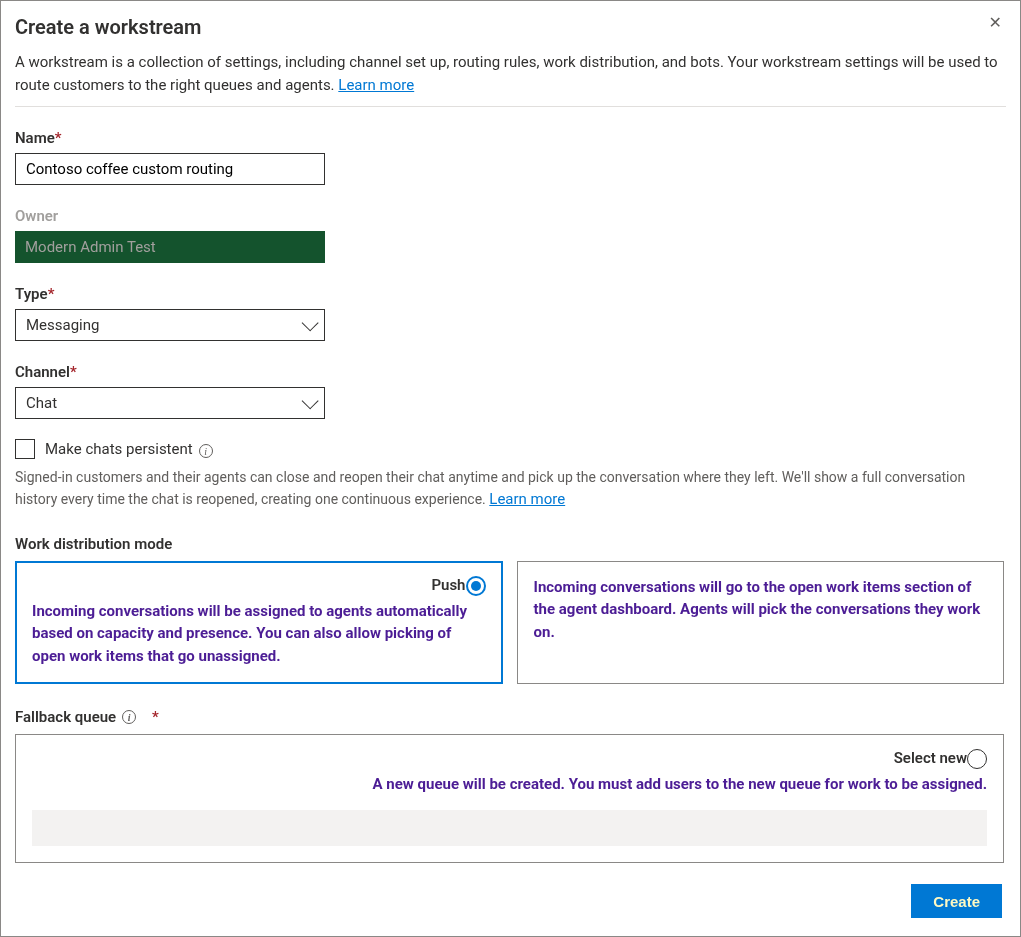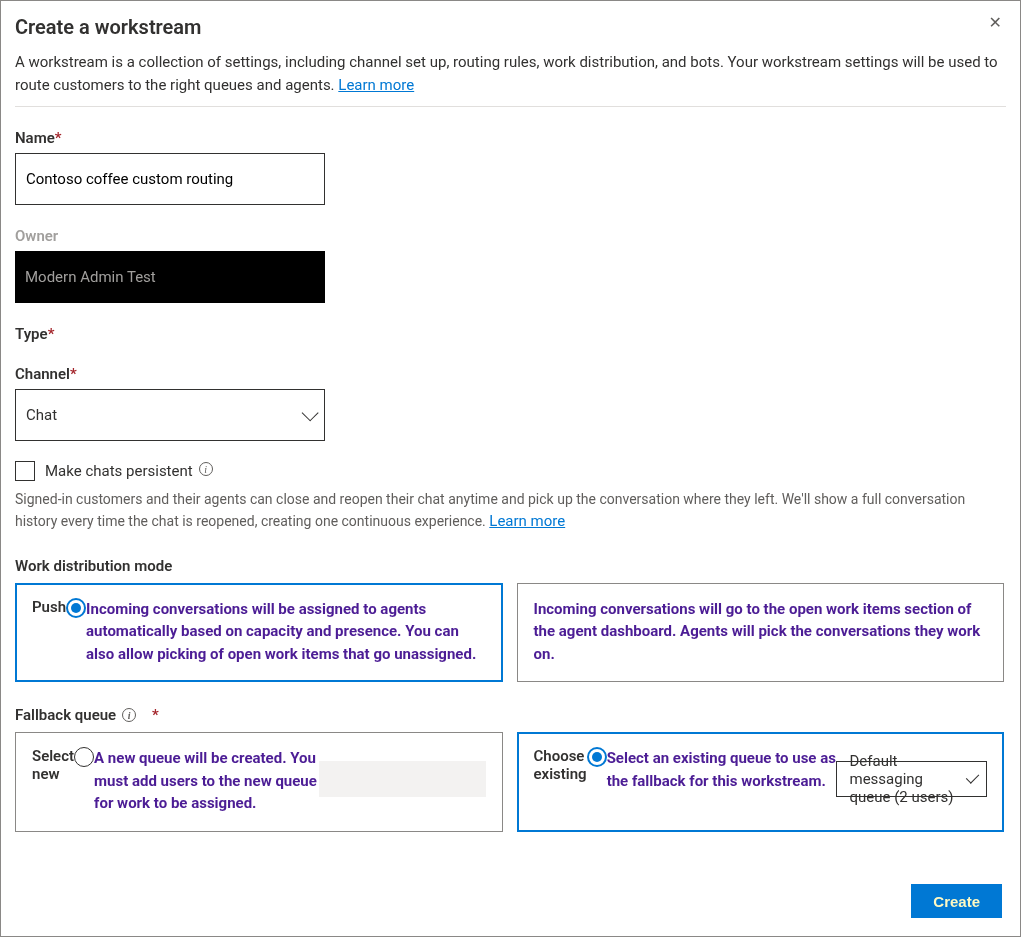--- a/index.html
+++ b/index.html
@@ -52,32 +52,32 @@
   .label {
     font-size: 15px;
     font-weight: 600;
     margin-bottom: 6px;
     display: flex;
     align-items: center;
   }
   .label.disabled { color: #a19f9d; font-weight: 600; }
   .req { color: #a4262c; font-weight: 600; }
   .input, .select, .readonly {
-    height: 52px;
+    height: 32px;
     border: 1px solid #323130;
     padding: 0 10px;
     font-size: 15px;
     background: #fff;
     display: flex;
     align-items: center;
     justify-content: space-between;
     width: 310px;
   }
   .readonly {
-    background: #000000;
+    background: #14532d;
     border: none;
     color: #a19f9d;
   }
   input.input {
     outline: none;
     font-family: inherit;
   }
   .chev-down {
     width: 12px; height: 12px;
     border-right: 1px solid #323130;
@@ -86,21 +86,21 @@
   }
   .check-row {
     display: flex; align-items: center; gap: 10px;
     margin-top: 20px;
   }
   .checkbox {
     width: 20px; height: 20px;
     border: 1px solid #323130;
     background: #fff;
   }
-  .check-label { font-size: 15px; display: flex; align-items: flex-start; gap: 6px;}
+  .check-label { font-size: 15px; display: flex; align-items: flex-end; gap: 6px;}
   .info-icon {
     width: 14px; height: 14px; border: 1px solid #605e5c; border-radius: 50%;
     display: inline-flex; align-items: center; justify-content: center;
     font-size: 10px; color: #605e5c; font-style: italic; font-family: serif;
   }
   .helper {
     font-size: 14px;
     color: #605e5c;
     margin-top: 8px;
     line-height: 1.5;
@@ -116,21 +116,22 @@
   .card-row {
     display: flex;
     gap: 14px;
   }
   .card {
     flex: 1 1 0;
     border: 1px solid #8a8886;
     padding: 14px 16px 16px;
     position: relative;
     display: flex;
-    flex-direction: row;
+    flex-direction: column;
+    align-items: flex-end;
   }
   .card.selected {
     border: 2px solid #0078d4;
     padding: 13px 15px 15px;
   }
   .card-head {
     display: flex;
     justify-content: space-between;
     align-items: flex-start;
   }
@@ -213,20 +214,24 @@
       <div class="label disabled">Owner</div>
       <div class="readonly">
         <span>Modern Admin Test</span>
       </div>
     </div>
 
     <div class="field">
       <div class="label">
         <span>Type</span>
         <span class="req">*</span>
+      </div>
+      <div class="select">
+        <span>Messaging</span>
+        <span class="chev-down"></span>
       </div>
     </div>
 
     <div class="field">
       <div class="label">
         <span>Channel</span>
         <span class="req">*</span>
       </div>
       <div class="select">
         <span>Chat</span>
@@ -266,31 +271,20 @@
     </div>
     <div class="card-row">
       <div class="card">
         <div class="card-head">
           <div class="card-title">Select new</div>
           <div class="radio"></div>
         </div>
         <div class="card-desc">A new queue will be created. You must add users to the new queue for work to be assigned.</div>
         <div class="new-input"></div>
       </div>
-      <div class="card selected">
-        <div class="card-head">
-          <div class="card-title">Choose existing</div>
-          <div class="radio on"></div>
-        </div>
-        <div class="card-desc">Select an existing queue to use as the fallback for this workstream.</div>
-        <div class="exist-select">
-          <span>Default messaging queue (2 users)</span>
-          <span class="chev-down"></span>
-        </div>
-      </div>
     </div>
 
   </div>
 
   <div class="footer">
     <button class="btn">Create</button>
   </div>
 
 </div>
 

